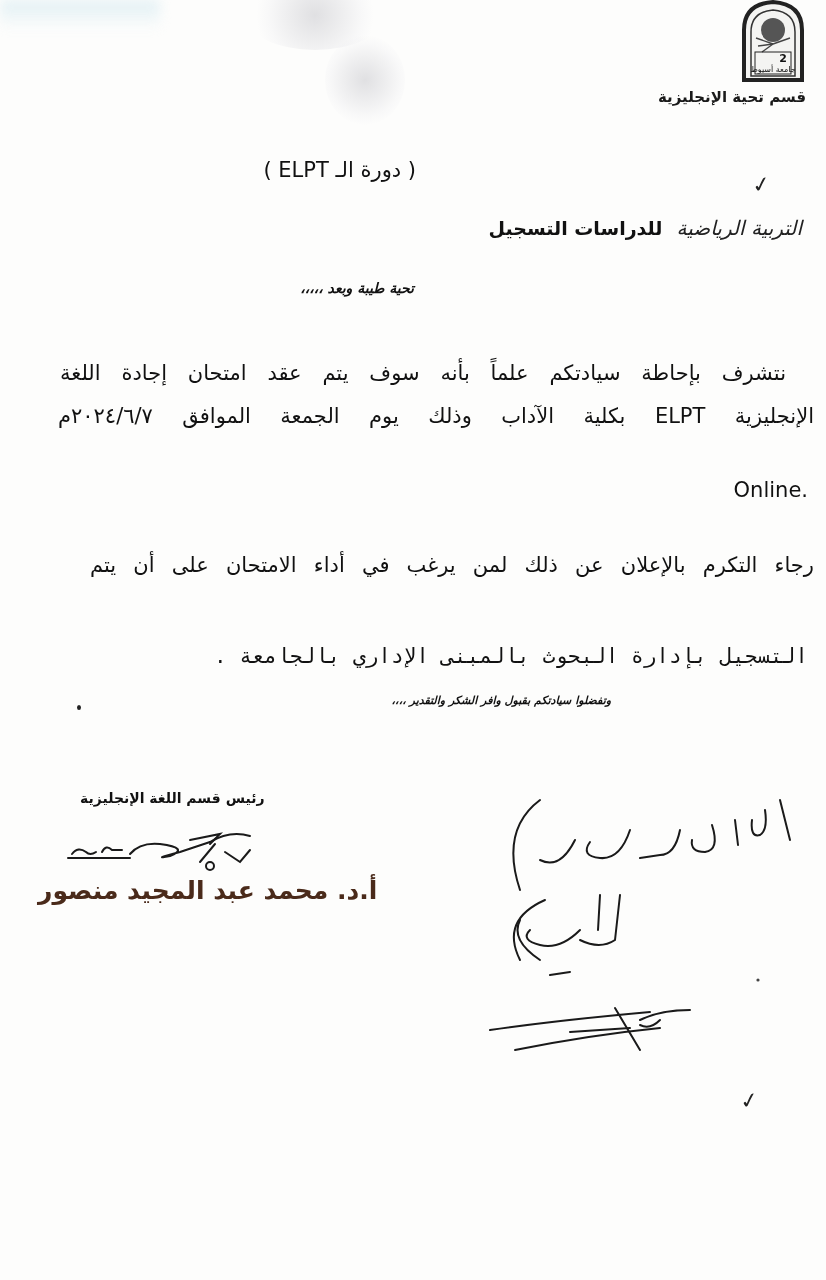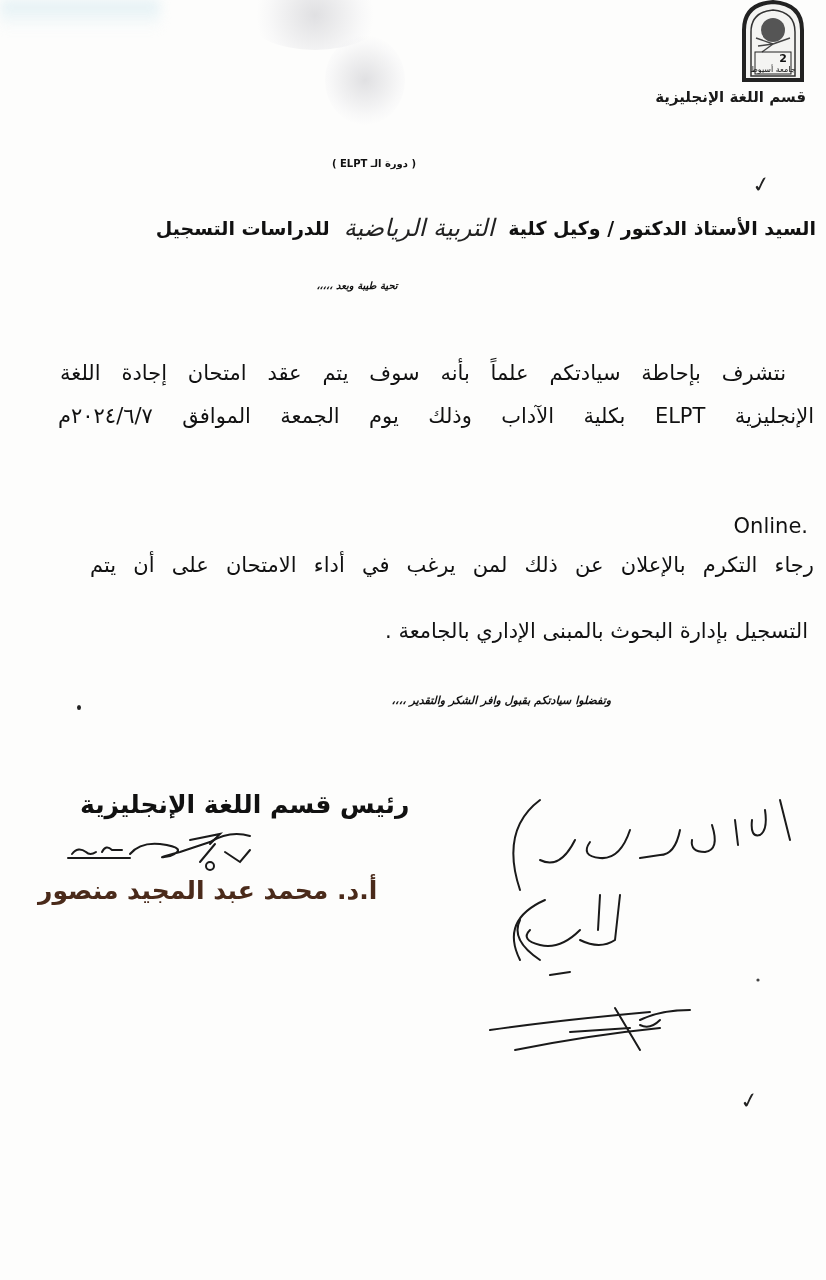--- a/index.html
+++ b/index.html
@@ -25,63 +25,63 @@
     .logo {
       position: absolute; right: 18px; top: 0; width: 70px; height: 82px;
     }
     .dept-header {
       position: absolute; right: 20px; top: 88px;
       font-size: 15px; font-weight: bold; color: #1a1a1a;
       white-space: nowrap;
     }
     .session-line {
       position: absolute; right: 410px; top: 158px;
-      font-size: 10px; font-weight: bold; white-space: nowrap;
+      font-size: 21px; font-weight: normal; white-space: nowrap;
     }
     .check-mark {
       position: absolute; font-family: "DejaVu Serif", serif; color: #222;
     }
     .check-mark.c1 { left: 752px; top: 172px; font-size: 22px; transform: rotate(-10deg); }
     .check-mark.c2 { left: 740px; top: 1088px; font-size: 22px; transform: rotate(-10deg); }
 
     .addressee {
       position: absolute; right: 10px; top: 208px; left: 60px; height: 40px;
       display: flex; flex-direction: row; align-items: center; white-space: nowrap;
     }
     .addressee .printed { font-size: 19px; font-weight: bold; }
     .addressee .handwritten {
-      font-family: "DejaVu Serif", serif; font-size: 24px; font-style: italic;
+      font-family: "DejaVu Serif", serif; font-size: 20px; font-style: italic;
       color: #222; margin: 0 14px; font-weight: normal;
     }
     .greeting {
       position: absolute; left: 0; right: 0; top: 280px; text-align: center;
-      font-size: 10px; font-weight: bold; font-style: italic; padding-right: 112px;
+      font-size: 14px; font-weight: bold; font-style: italic; padding-right: 112px;
     }
     .para-line {
       position: absolute; right: 18px; left: 60px;
       font-size: 21px; white-space: nowrap; text-align: right;
       font-family: "DejaVu Sans", sans-serif;
     }
     .para-line.justify { text-align: justify; text-align-last: justify; }
     .l1 { top: 333px; right: 40px; margin-top: 28px; }
     .l2 { top: 404px; left: 58px; right: 12px; }
-    .l3 { top: 478px; margin-top: 36px; }
+    .l3 { top: 478px; }
     .l4 { top: 553px; left: 50px; right: 12px; margin-left: 40px; }
-    .l5 { top: 619px; }
+    .l5 { top: 644px; font-family: Liberation Mono, monospace; }
     .closing {
       position: absolute; right: 215px; top: 694px;
       font-size: 11px; font-weight: bold; font-style: italic; white-space: nowrap;
     }
     .dot-mark {
       position: absolute; left: 77px; top: 705px; width: 4px; height: 5px;
       background: #222; border-radius: 50%;
     }
     .signatory-title {
       position: absolute; left: 80px; top: 790px;
-      font-size: 25px; font-weight: bold; white-space: nowrap;
+      font-size: 14px; font-weight: bold; white-space: nowrap;
     }
     .signature-1 {
       position: absolute; left: 60px; top: 822px; width: 240px; height: 50px;
     }
     .signatory-name {
       position: absolute; left: 38px; top: 876px;
       font-size: 25px; font-weight: bold; color: #4a2a1a; white-space: nowrap;
     }
     .annotation {
       position: absolute; left: 480px; top: 780px; width: 330px; height: 290px;
@@ -102,28 +102,27 @@
     <line x1="35" y1="44" x2="18" y2="38"></line>
     <line x1="35" y1="44" x2="20" y2="46"></line>
     <line x1="35" y1="44" x2="24" y2="52"></line>
     <line x1="35" y1="44" x2="52" y2="38"></line>
   </g>
   <text x="49" y="62" font-size="11" font-weight="bold" fill="#111" font-family="DejaVu Sans, sans-serif">2</text>
   <rect x="17" y="52" width="36" height="22" fill="none" stroke="#222" stroke-width="1"></rect>
   <text x="35" y="72" font-size="8" text-anchor="middle" fill="#111" font-family="DejaVu Sans, sans-serif">جامعة أسيوط</text>
 </svg>
 
-<div class="dept-header">قسم اللغة الإنجليزية</div>
+<div class="dept-header">قسم تحية الإنجليزية</div>
 
 <div class="session-line">( دورة الـ ELPT )</div>
 
 <div class="check-mark c1">✓</div>
 
 <div class="addressee">
-  <span class="printed">السيد الأستاذ الدكتور / وكيل كلية</span>
   <span class="handwritten">التربية الرياضية</span>
   <span class="printed">للدراسات التسجيل</span>
 </div>
 
 <div class="greeting">تحية طيبة وبعد ،،،،،</div>
 
 <div class="para-line justify l1">نتشرف بإحاطة سيادتكم علماً بأنه سوف يتم عقد امتحان إجادة اللغة</div>
 <div class="para-line justify l2">الإنجليزية ELPT بكلية الآداب وذلك يوم الجمعة الموافق ٢٠٢٤/٦/٧م</div>
 <div class="para-line l3">.Online</div>
 <div class="para-line justify l4">رجاء التكرم بالإعلان عن ذلك لمن يرغب في أداء الامتحان على أن يتم</div>

